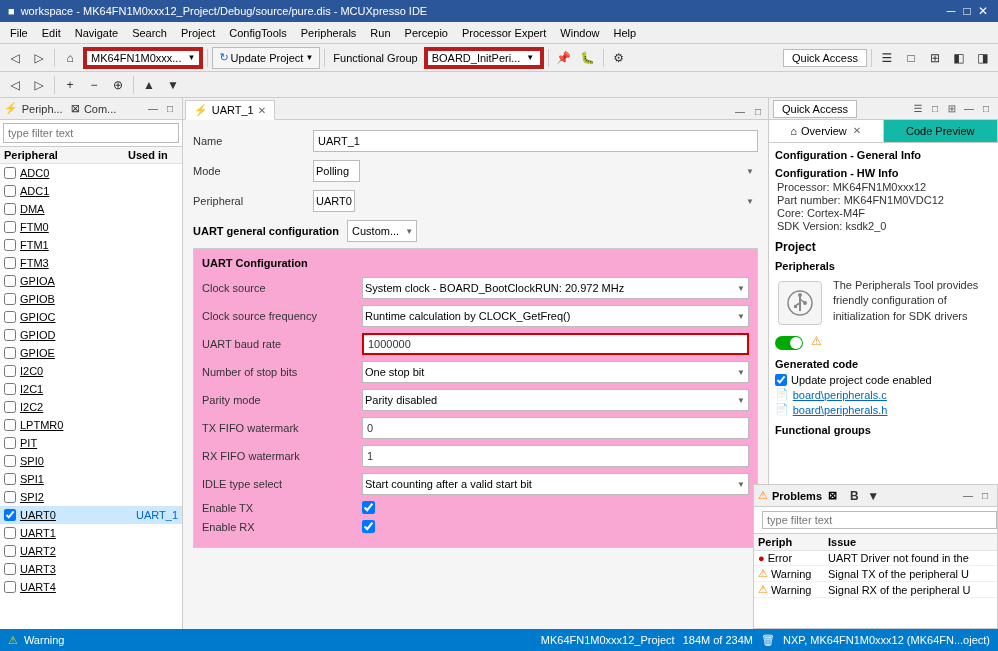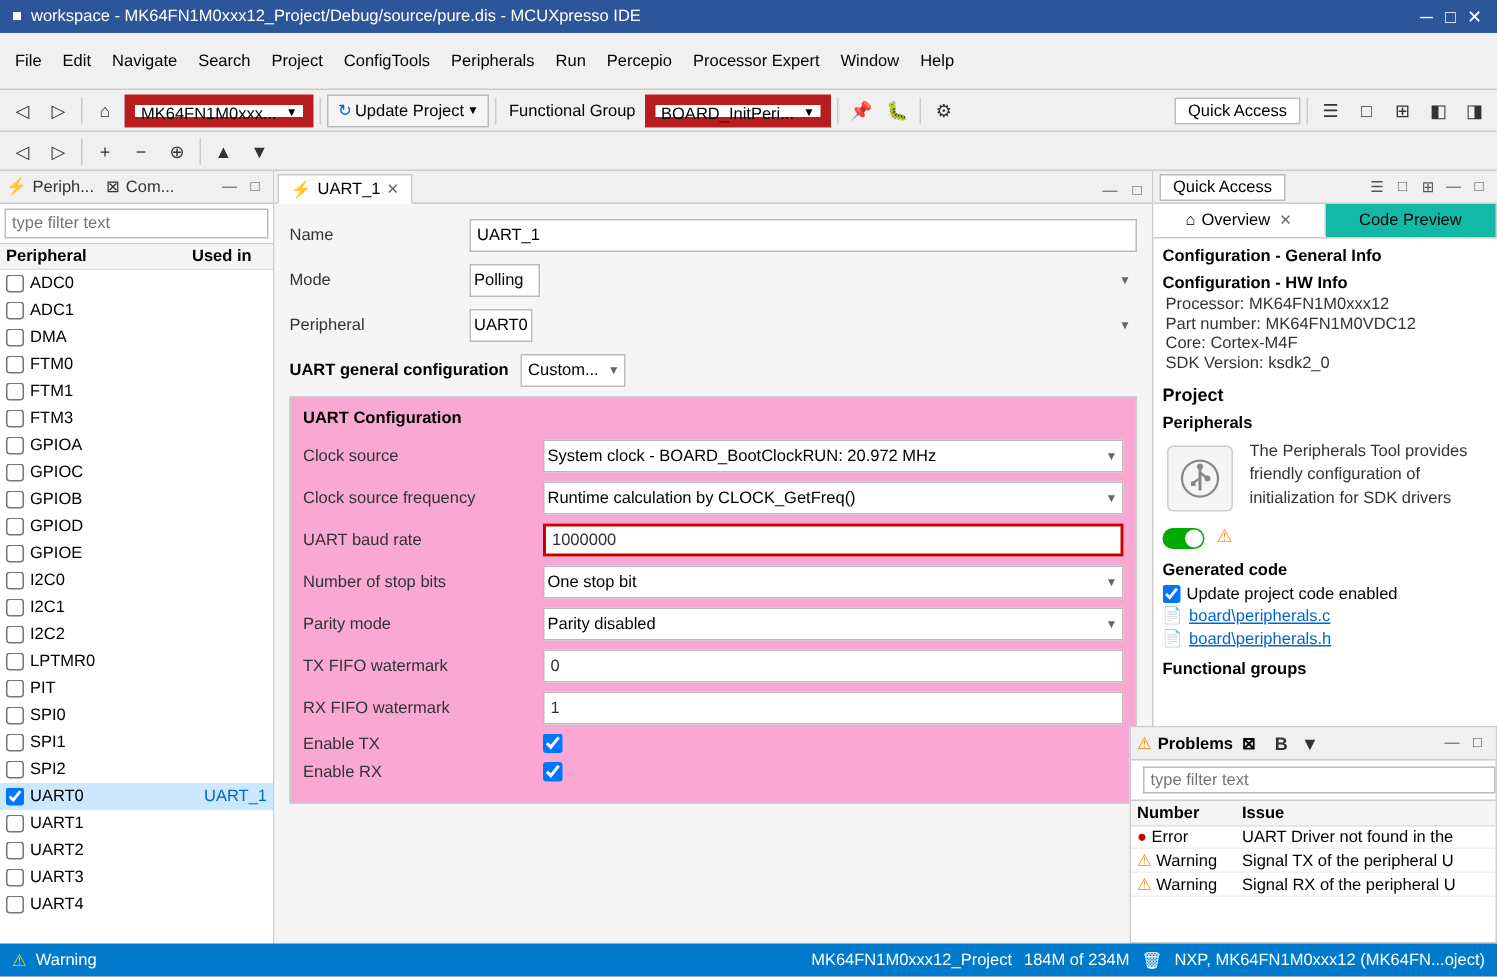--- a/index.html
+++ b/index.html
@@ -5,49 +5,49 @@
     * { box-sizing: border-box; margin: 0; padding: 0; }
     body { font-family: 'Segoe UI', Arial, sans-serif; font-size: 11px; background: #f0f0f0; overflow: hidden; width: 998px; height: 651px; }
     
     
     .title-bar { background: #2b579a; color: white; height: 22px; display: flex; align-items: center; justify-content: space-between; padding: 0 8px; font-size: 11px; }
     .title-bar-left { display: flex; align-items: center; gap: 6px; }
     .title-bar-controls { display: flex; gap: 2px; }
     .title-btn { width: 14px; height: 14px; background: transparent; border: none; color: white; cursor: pointer; font-size: 12px; display: flex; align-items: center; justify-content: center; }
     
     
-    .menu-bar { background: #f0f0f0; border-bottom: 1px solid #ccc; height: 38px; display: flex; align-items: center; padding: 0 4px; gap: 2px; }
+    .menu-bar { background: #f0f0f0; border-bottom: 1px solid #ccc; height: 22px; display: flex; align-items: center; padding: 0 4px; gap: 2px; }
     .menu-item { padding: 2px 6px; font-size: 11px; cursor: pointer; color: #000; }
     
     
     .toolbar { background: #f0f0f0; border-bottom: 1px solid #ccc; height: 28px; display: flex; align-items: center; padding: 2px 4px; gap: 2px; }
     .tb-btn { width: 22px; height: 22px; background: transparent; border: 1px solid transparent; cursor: pointer; display: flex; align-items: center; justify-content: center; font-size: 12px; color: #333; }
     .tb-sep { width: 1px; height: 18px; background: #ccc; margin: 0 2px; }
     .tb-text-btn { height: 22px; padding: 0 6px; background: #f5f5f5; border: 1px solid #bbb; cursor: pointer; font-size: 11px; display: flex; align-items: center; gap: 2px; }
-    .tb-dropdown { height: 22px; padding: 0 4px; background: white; border: 7px solid #b91c1c; cursor: pointer; font-size: 11px; display: flex; align-items: flex-start; gap: 2px; min-width: 120px; }
+    .tb-dropdown { height: 22px; padding: 0 4px; background: white; border: 4px solid #b91c1c; cursor: pointer; font-size: 11px; display: flex; align-items: center; gap: 2px; min-width: 120px; }
     
     
     .toolbar2 { background: #f0f0f0; border-bottom: 1px solid #ccc; height: 26px; display: flex; align-items: center; padding: 2px 4px; gap: 2px; }
     
     
     .main-layout { display: flex; height: calc(651px - 22px - 22px - 28px - 26px - 22px); }
     
     
     .left-panel { width: 183px; border-right: 1px solid #ccc; display: flex; flex-direction: column; background: white; }
     .panel-header { background: #f0f0f0; border-bottom: 1px solid #ccc; height: 22px; display: flex; align-items: center; padding: 0 4px; gap: 4px; font-size: 11px; }
     .panel-title { font-size: 11px; color: #333; }
     .filter-bar { padding: 3px; border-bottom: 1px solid #ccc; }
     .filter-input { width: 100%; height: 20px; border: 1px solid #bbb; font-size: 11px; padding: 0 4px; color: #999; }
     .peripheral-list-header { display: flex; align-items: center; padding: 2px 4px; background: #f5f5f5; border-bottom: 1px solid #e0e0e0; font-size: 11px; font-weight: bold; }
     .peripheral-list-header span:first-child { flex: 1; }
     .peripheral-list { flex: 1; overflow-y: auto; }
     .periph-item { display: flex; align-items: center; padding: 1px 4px; height: 18px; cursor: pointer; }
     .periph-item.selected { background: #cce8ff; }
     .periph-item input[type="checkbox"] { margin-right: 4px; width: 12px; height: 12px; }
-    .periph-name { flex: 1; font-size: 11px; }
+    .periph-name { flex: 1; font-size: 11px; text-decoration: underline; }
     .periph-used { font-size: 11px; color: #0066cc; padding-left: 4px; }
     
     
     .center-panel { flex: 1; display: flex; flex-direction: column; background: #f5f5f5; }
     .tab-bar { background: #f0f0f0; border-bottom: 1px solid #ccc; height: 22px; display: flex; align-items: flex-end; padding: 0 2px; }
     .tab { height: 20px; padding: 0 8px; border: 1px solid #ccc; border-bottom: none; background: #e0e0e0; cursor: pointer; font-size: 11px; display: flex; align-items: center; gap: 4px; margin-right: 2px; }
     .tab.active { background: white; border-bottom: 1px solid white; margin-bottom: -1px; }
     .tab-close { cursor: pointer; color: #666; font-size: 10px; }
     .tab-icons { margin-left: auto; display: flex; align-items: center; gap: 2px; }
     
@@ -261,25 +261,25 @@
       <div class="periph-item">
           <input type="checkbox" style="">
           <span class="periph-name">FTM3</span>
         </div>
       <div class="periph-item">
           <input type="checkbox" style="">
           <span class="periph-name">GPIOA</span>
         </div>
       <div class="periph-item">
           <input type="checkbox" style="">
+          <span class="periph-name">GPIOB</span>
+        </div>
+      <div class="periph-item">
+          <input type="checkbox" style="">
           <span class="periph-name">GPIOC</span>
-        </div>
-      <div class="periph-item">
-          <input type="checkbox" style="">
-          <span class="periph-name">GPIOB</span>
         </div>
       <div class="periph-item">
           <input type="checkbox" style="">
           <span class="periph-name">GPIOD</span>
         </div>
       <div class="periph-item">
           <input type="checkbox" style="">
           <span class="periph-name">GPIOE</span>
         </div>
       <div class="periph-item">
@@ -443,20 +443,28 @@
           </div>
         </div>
 
         <div class="config-row">
           <span class="config-row-label">RX FIFO watermark</span>
           <div class="config-row-value">
             <input class="config-input-normal" value="1" style="">
           </div>
         </div>
 
+        <div class="config-row">
+          <span class="config-row-label">IDLE type select</span>
+          <div class="config-row-value config-select-wrapper">
+            <select class="config-select">
+              <option>Start counting after a valid start bit</option>
+            </select>
+          </div>
+        </div>
 
         <div class="checkbox-row">
           <span class="checkbox-label">Enable TX</span>
           <div class="checkbox-cell">
             <input type="checkbox" checked="" style="">
           </div>
         </div>
 
         <div class="checkbox-row">
           <span class="checkbox-label">Enable RX</span>
@@ -583,21 +591,21 @@
     <div class="panel-btn-group" style="margin-left:auto;">
       <span class="panel-btn">—</span>
       <span class="panel-btn">□</span>
     </div>
   </div>
   <div style="padding:2px 4px;border-bottom:1px solid #ccc;">
     <input class="problems-filter" type="text" style="width: 100%; height: 18px; border: 1px solid rgb(187, 187, 187); font-size: 11px; padding: 0px 4px;" placeholder="type filter text">
   </div>
   <div class="problems-content">
     <div class="problems-col-header">
-      <span class="prob-col-level">Number</span>
+      <span class="prob-col-level">Periph</span>
       <span class="prob-col-issue">Issue</span>
     </div>
     <div class="problem-row">
       <span class="prob-level">
         <span class="error-icon">●</span>
         <span>Error</span>
       </span>
       <span class="prob-issue">UART Driver not found in the</span>
     </div>
     <div class="problem-row">

